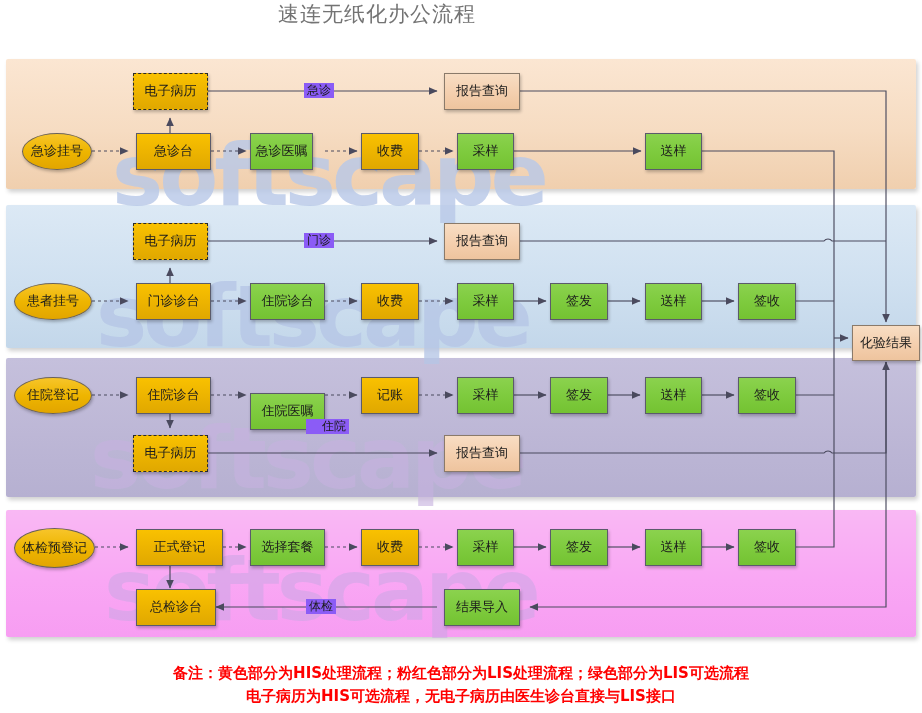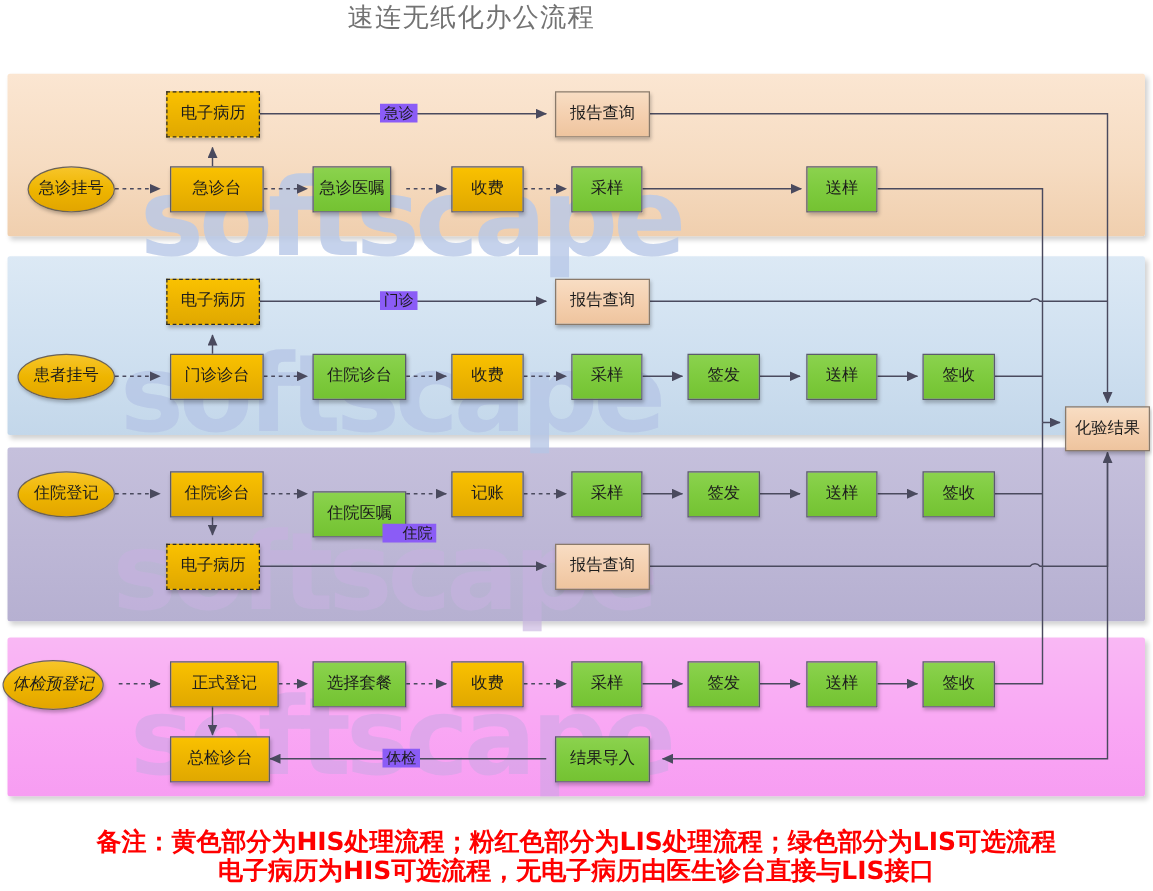--- a/index.html
+++ b/index.html
@@ -53,21 +53,21 @@
 
   
   .wire-label{position:absolute;background:#8b5cf6;
               font-family:"DejaVu Serif","Liberation Serif",serif;
               font-size:12px;color:#1c1c1c;padding:0 3px;line-height:15px;
               border:0;}
 
   
   .note{position:absolute;left:0;width:922px;text-align:center;
         font-family:"DejaVu Sans","Liberation Sans",sans-serif;
-        font-weight:bold;font-size:20px;color:#ff0000;line-height:23px;}
+        font-weight:bold;font-size:15px;color:#ff0000;line-height:23px;}
   .note.l1{top:662px;}
   .note.l2{top:685px;}
 </style>
 </head>
 <body>
 
 <div id="canvas">
 
   <div class="title">速连无纸化办公流程</div>
 
@@ -185,21 +185,21 @@
   <div class="node n-green" style="left:250px;top:377px;width:75px;height:37px;margin-top:16px;">住院医嘱</div>
   <div class="node n-yellow" style="left:361px;top:377px;width:58px;height:37px;">记账</div>
   <div class="node n-green" style="left:457px;top:377px;width:57px;height:37px;">采样</div>
   <div class="node n-green" style="left:550px;top:377px;width:58px;height:37px;">签发</div>
   <div class="node n-green" style="left:645px;top:377px;width:57px;height:37px;">送样</div>
   <div class="node n-green" style="left:738px;top:377px;width:58px;height:37px;">签收</div>
   <div class="node n-yellow n-dashed" style="left:133px;top:435px;width:75px;height:37px;">电子病历</div>
   <div class="node n-peach" style="left:444px;top:435px;width:76px;height:37px;">报告查询</div>
   <div class="wire-label" style="left:306px;top:419px;padding-left:16px;">住院</div>
 
-  <div class="node n-ellipse" style="left:2px;top:528px;width:81px;height:40px;padding:0 6px;font-style:italic;">体检预登记</div>
+  <div class="node n-ellipse" style="left:14px;top:528px;width:81px;height:40px;padding:0 6px;">体检预登记</div>
   <div class="node n-yellow" style="left:136px;top:529px;width:87px;height:37px;">正式登记</div>
   <div class="node n-green" style="left:250px;top:529px;width:75px;height:37px;">选择套餐</div>
   <div class="node n-yellow" style="left:361px;top:529px;width:58px;height:37px;">收费</div>
   <div class="node n-green" style="left:457px;top:529px;width:57px;height:37px;">采样</div>
   <div class="node n-green" style="left:550px;top:529px;width:58px;height:37px;">签发</div>
   <div class="node n-green" style="left:645px;top:529px;width:57px;height:37px;">送样</div>
   <div class="node n-green" style="left:738px;top:529px;width:58px;height:37px;">签收</div>
   <div class="node n-yellow" style="left:136px;top:589px;width:80px;height:37px;text-align:right;">总检诊台</div>
   <div class="node n-green" style="left:444px;top:589px;width:76px;height:37px;">结果导入</div>
   <div class="wire-label" style="left:306px;top:599px;">体检</div>

